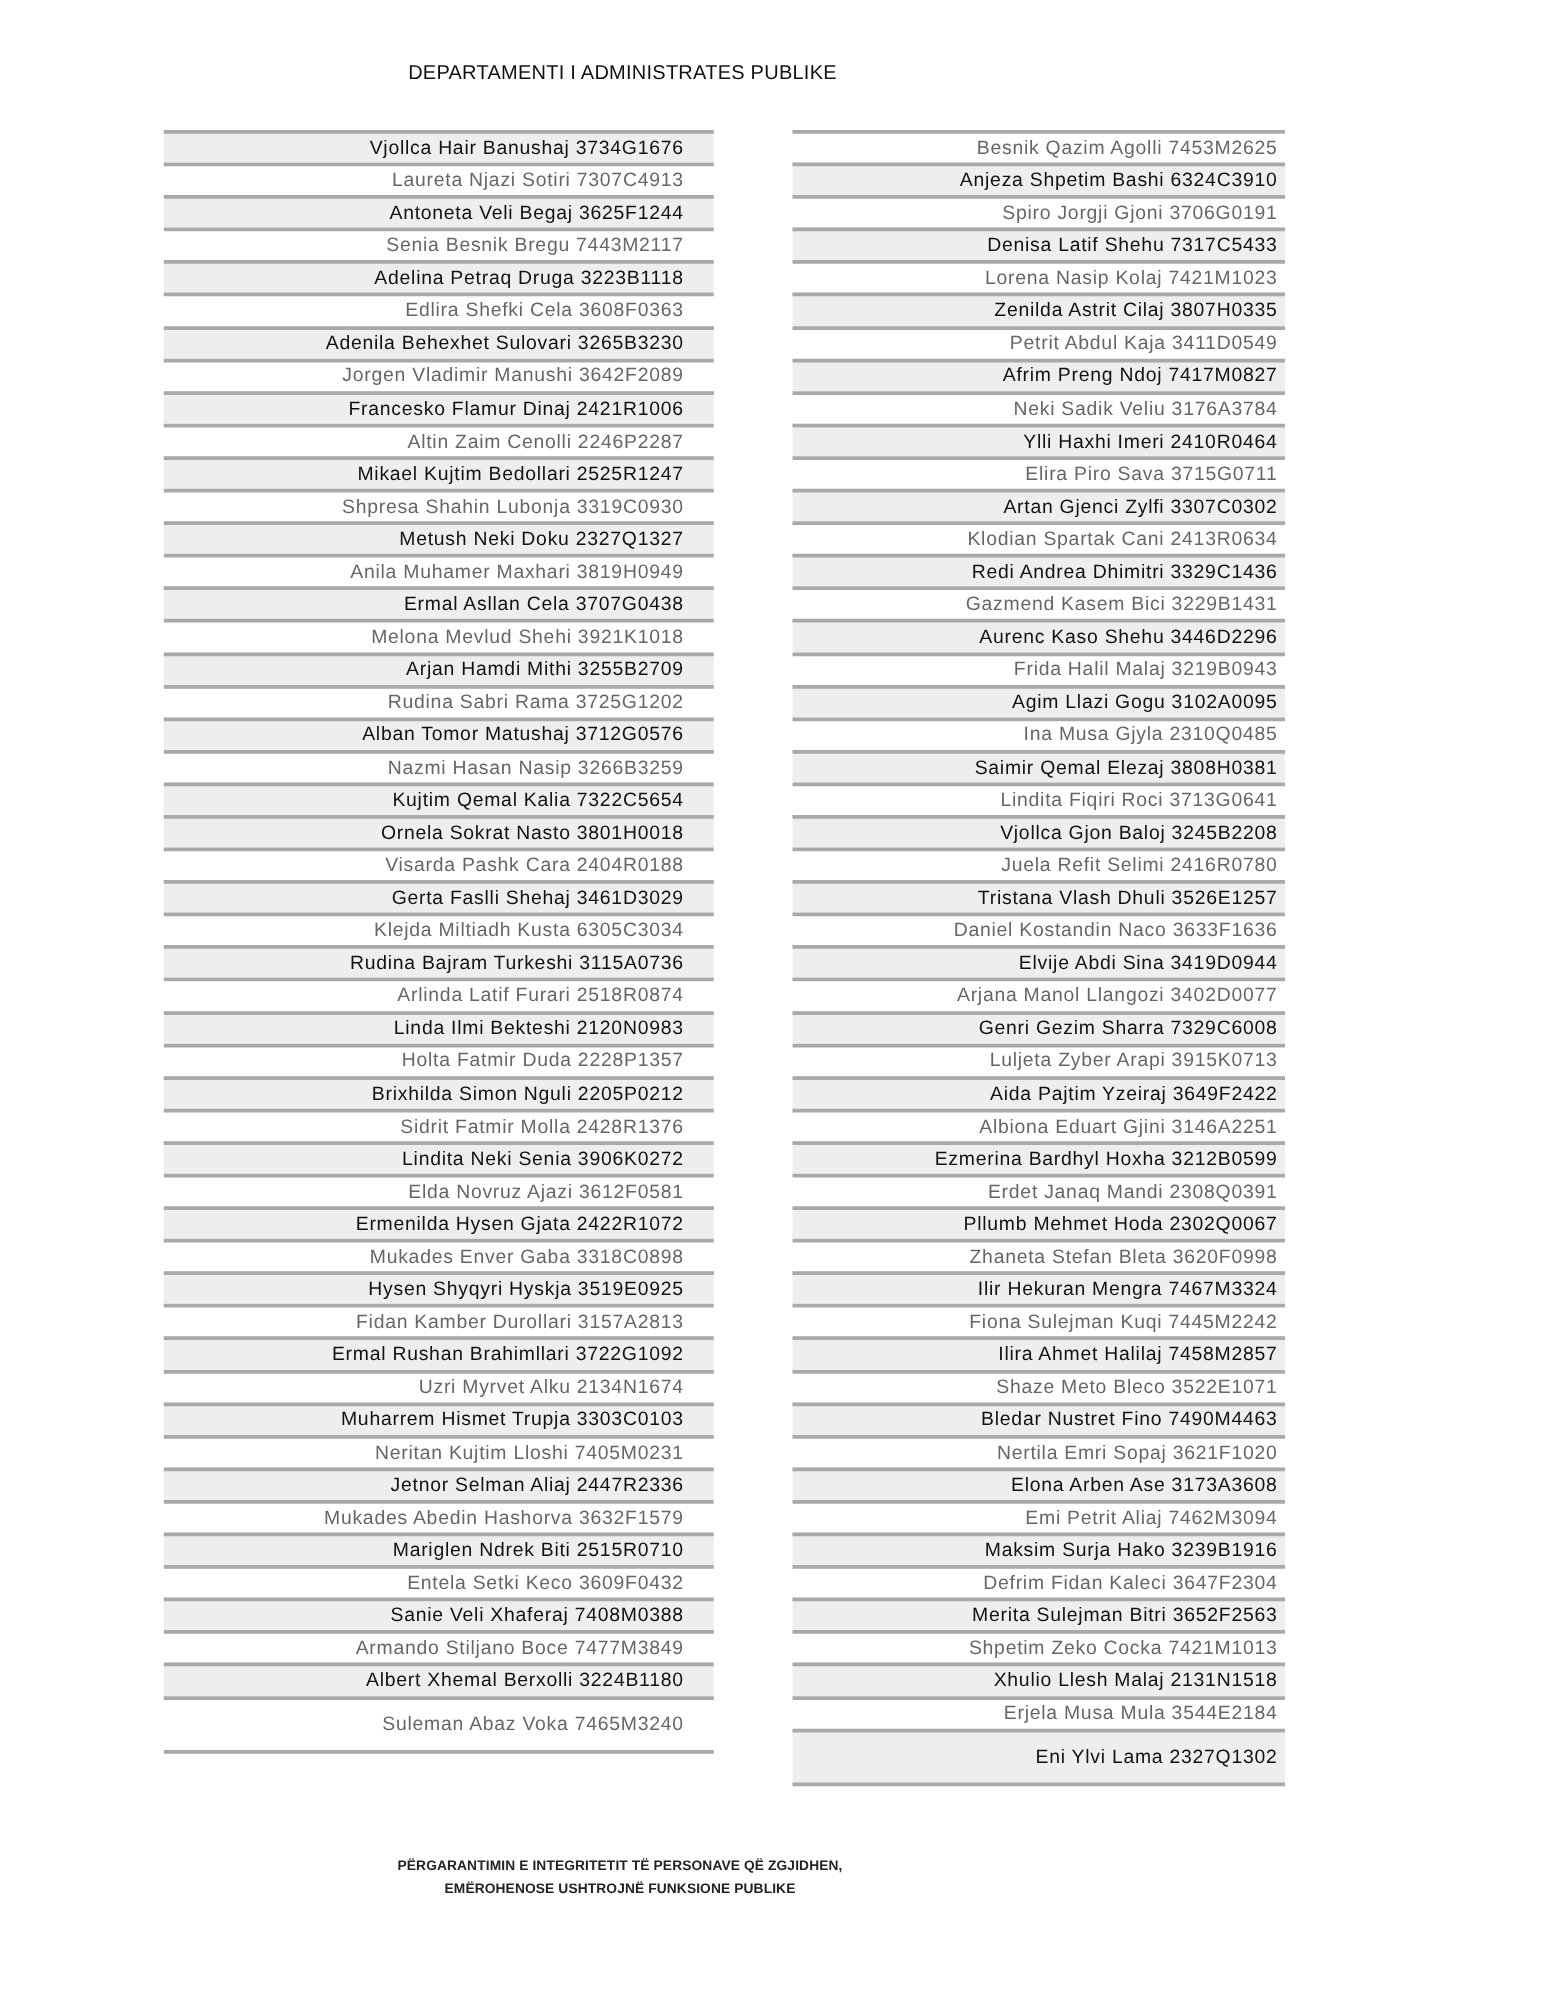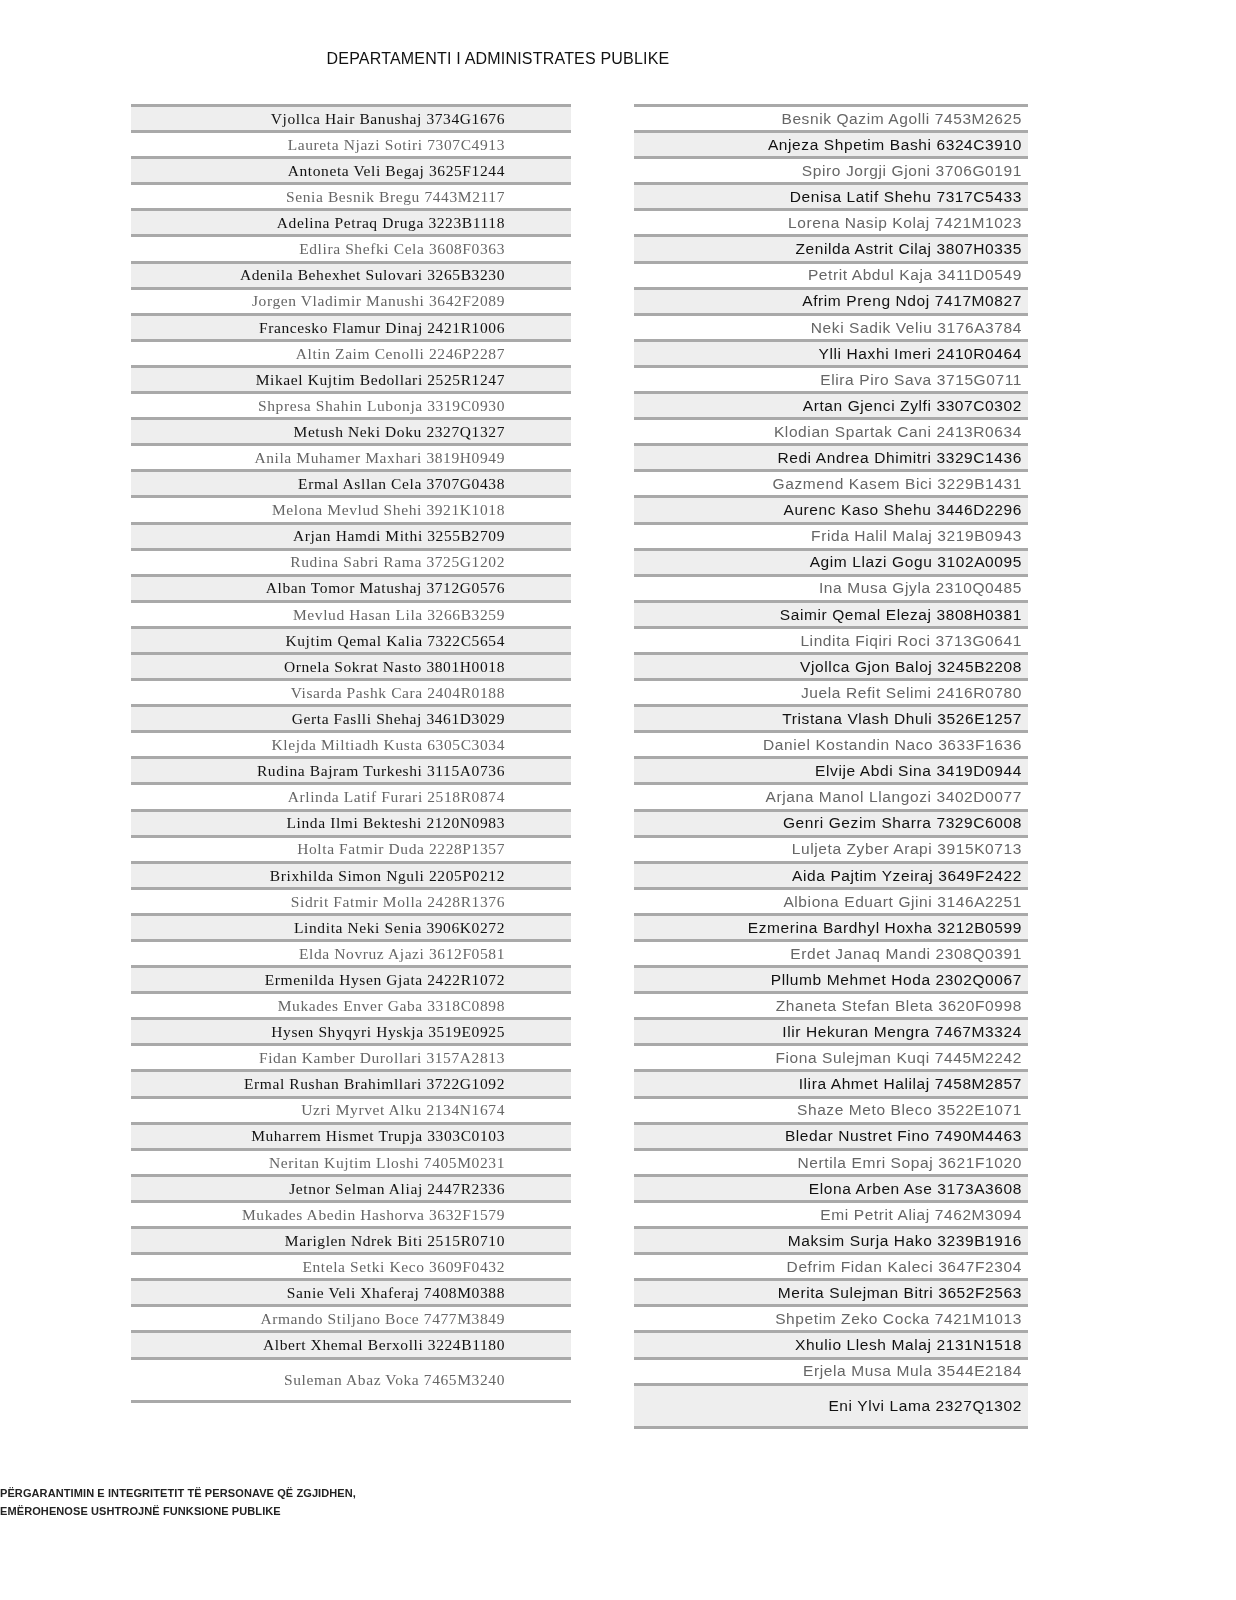--- a/index.html
+++ b/index.html
@@ -40,40 +40,40 @@
       border-top: 3px solid #a9a9a9;
       display: flex;
       align-items: center;
       justify-content: flex-end;
       white-space: nowrap;
       font-family: "Liberation Sans", sans-serif;
       font-size: 15.5px;
       letter-spacing: 0.6px;
       line-height: 1;
     }
-    .column.left .row { padding-right: 66px; font-family: Liberation Serif, serif; }
+    .column.left .row { padding-right: 24px; }
     .column.right .row { padding-right: 6px; text-align: right; }
     .row.shaded {
       background: #eeeeee;
       color: #111111;
     }
     .row.plain {
       background: #ffffff;
       color: #666666;
     }
     .column .row:last-child {
       border-bottom: 3px solid #a9a9a9;
       height: 46px;
     }
     .footer {
       position: absolute;
       top: 1484px;
       left: 0;
       width: 992px;
-      text-align: left;
+      text-align: center;
       font-family: "Liberation Sans", sans-serif;
       font-size: 11px;
       font-weight: bold;
       color: #222222;
       line-height: 18px;
     }
     .footer div { letter-spacing: 0.1px; }
   </style>
 </head>
 <body>
@@ -93,21 +93,21 @@
     <li class="row plain">Altin Zaim Cenolli 2246P2287</li>
     <li class="row shaded">Mikael Kujtim Bedollari 2525R1247</li>
     <li class="row plain">Shpresa Shahin Lubonja 3319C0930</li>
     <li class="row shaded">Metush Neki Doku 2327Q1327</li>
     <li class="row plain">Anila Muhamer Maxhari 3819H0949</li>
     <li class="row shaded">Ermal Asllan Cela 3707G0438</li>
     <li class="row plain">Melona Mevlud Shehi 3921K1018</li>
     <li class="row shaded">Arjan Hamdi Mithi 3255B2709</li>
     <li class="row plain">Rudina Sabri Rama 3725G1202</li>
     <li class="row shaded">Alban Tomor Matushaj 3712G0576</li>
-    <li class="row plain">Mevlud Hasan Lila 3266B3259</li>
+    <li class="row plain">Nazmi Hasan Nasip 3266B3259</li>
     <li class="row shaded">Kujtim Qemal Kalia 7322C5654</li>
     <li class="row shaded">Ornela Sokrat Nasto 3801H0018</li>
     <li class="row plain">Visarda Pashk Cara 2404R0188</li>
     <li class="row shaded">Gerta Faslli Shehaj 3461D3029</li>
     <li class="row plain">Klejda Miltiadh Kusta 6305C3034</li>
     <li class="row shaded">Rudina Bajram Turkeshi 3115A0736</li>
     <li class="row plain">Arlinda Latif Furari 2518R0874</li>
     <li class="row shaded">Linda Ilmi Bekteshi 2120N0983</li>
     <li class="row plain">Holta Fatmir Duda 2228P1357</li>
     <li class="row shaded">Brixhilda Simon Nguli 2205P0212</li>

